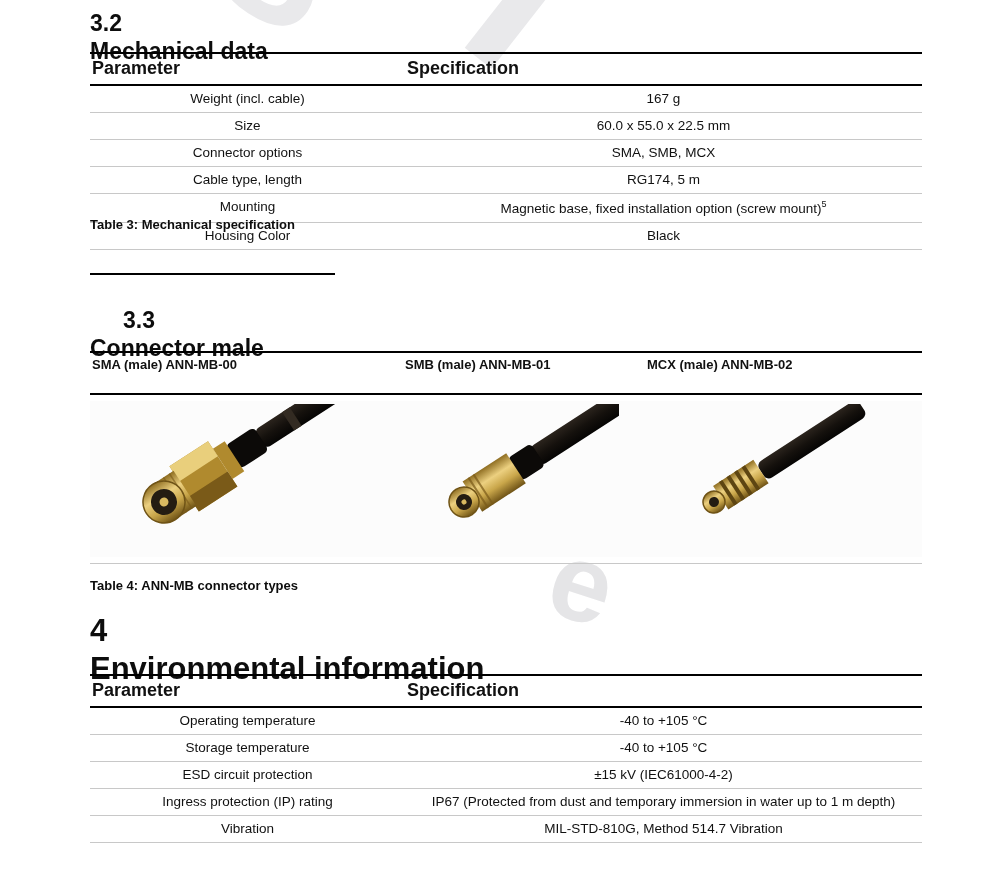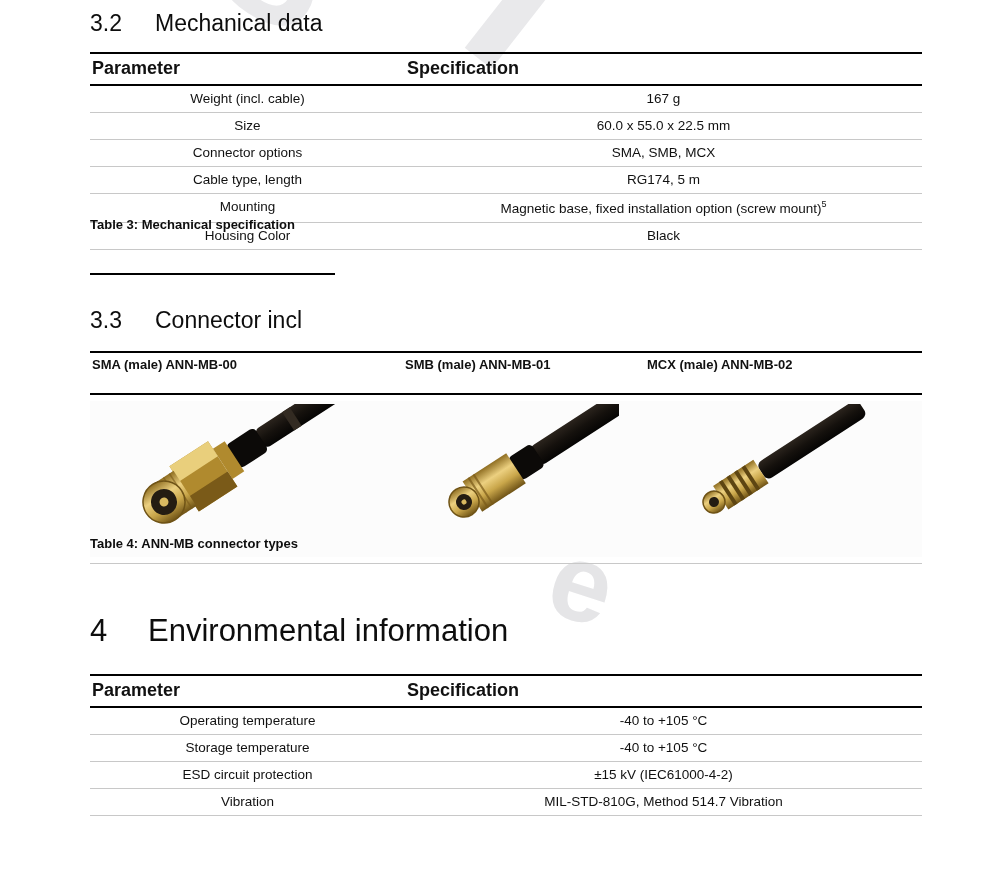--- a/index.html
+++ b/index.html
@@ -9,21 +9,21 @@
     background:#ffffff;
     font-family:"Liberation Sans", sans-serif;
     color:#111111;
     overflow:hidden;
   }
   .layer{position:absolute;left:90px;width:832px;z-index:2;}
   
   .wm{position:absolute;color:#e9e9eb;font-weight:bold;z-index:1;user-select:none;line-height:1;}
   .wm-bar{position:absolute;background:#e9e9eb;z-index:1;}
   
-  .sec-head{display:flex;align-items:baseline;font-weight:normal;color:#0d0d0d;}
+  .sec-head{display:flex;align-items:baseline;font-weight:bold;color:#0d0d0d;flex-direction:column;}
   .sec-head .h-num{flex:0 0 auto;}
   .h2 .h-num{width:65px;}
   .h2{font-size:23px;line-height:28px;}
   .h1{font-size:31px;line-height:38px;}
   .h1 .h-num{width:58px;}
   
   table.spec{border-collapse:collapse;width:832px;table-layout:fixed;}
   table.spec th{
     text-align:left;font-size:18px;font-weight:bold;
     padding:4px 2px 5px 2px;
@@ -101,24 +101,24 @@
           <td>Black</td>
         </tr>
       </tbody>
     </table>
   </div>
 
   <div class="layer caption" style="top:217px;">Table 3: Mechanical specification</div>
 
   <div class="footnote-rule" style="top:273px;"></div>
 
-  <div class="layer" style="top:306px;">
+  <div class="layer" style="top:306px;text-align:right;">
     <div class="sec-head h2">
       <span class="h-num">3.3</span>
-      <span class="h-title">Connector incl</span>
+      <span class="h-title">Connector male</span>
     </div>
   </div>
 
   <div class="layer" style="top:351px;">
     <table class="conn">
       <colgroup>
           <col style="width:313px">
           <col style="width:242px">
           <col style="width:277px">
         </colgroup>
@@ -198,21 +198,21 @@
                   <circle cx="38" cy="98" r="5" fill="#241c12"></circle>
                 </g>
               </svg>
             </div>
           </td>
         </tr>
       </tbody>
     </table>
   </div>
 
-  <div class="layer caption" style="top:536px;">Table 4: ANN-MB connector types</div>
+  <div class="layer caption" style="top:578px;">Table 4: ANN-MB connector types</div>
 
   <div class="layer" style="top:612px;">
     <div class="sec-head h1">
       <span class="h-num">4</span>
       <span class="h-title">Environmental information</span>
     </div>
   </div>
 
   <div class="layer" style="top:674px;">
     <table class="spec">
@@ -229,20 +229,24 @@
         </tr>
         <tr>
           <td>Storage temperature</td>
           <td>-40 to +105 °C</td>
         </tr>
         <tr>
           <td>ESD circuit protection</td>
           <td>±15 kV (IEC61000-4-2)</td>
         </tr>
         <tr>
+          <td>Ingress protection (IP) rating</td>
+          <td>IP67 (Protected from dust and temporary immersion in water up to 1 m depth)</td>
+        </tr>
+        <tr>
           <td>Vibration</td>
           <td>MIL-STD-810G, Method 514.7 Vibration</td>
         </tr>
       </tbody>
     </table>
   </div>
 
 
 </div>
 

